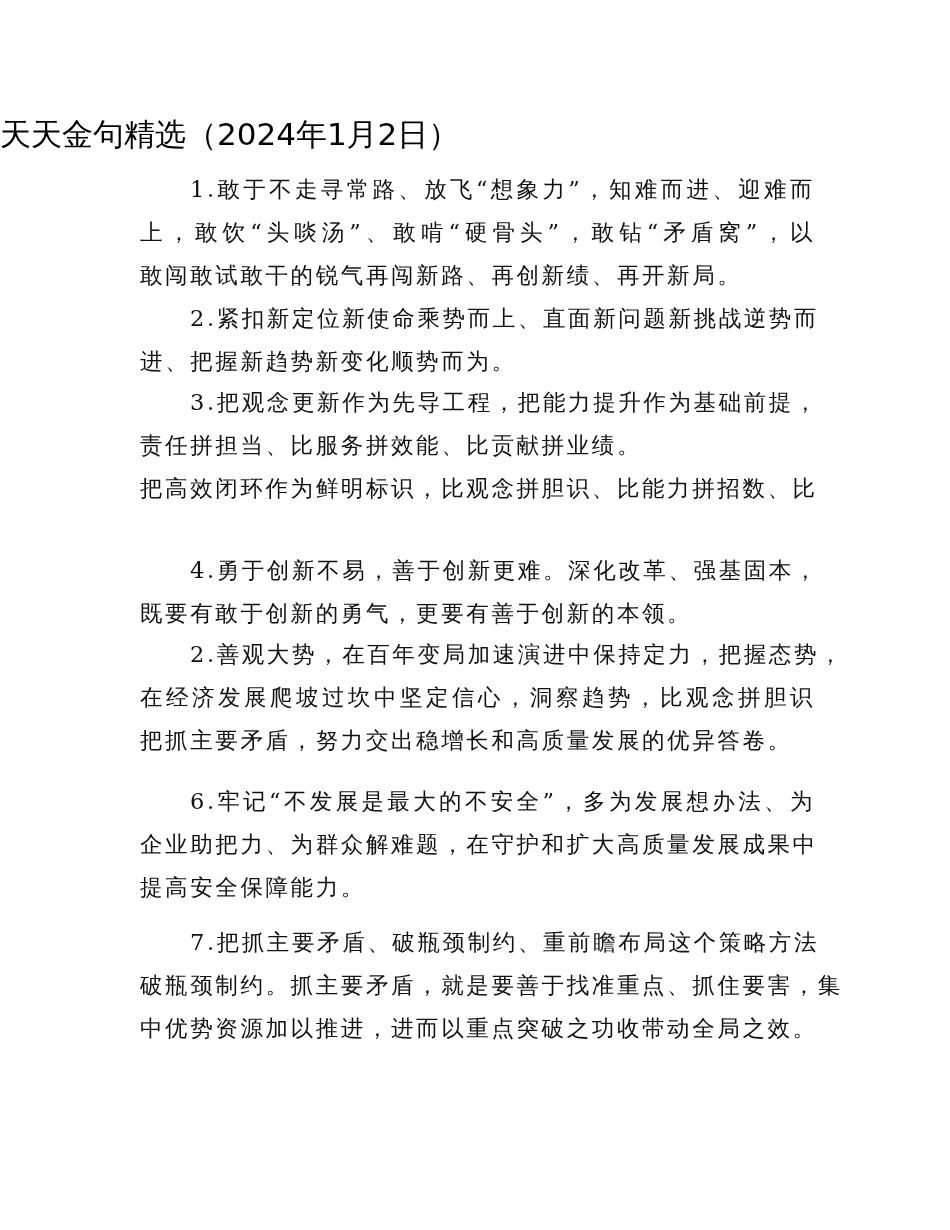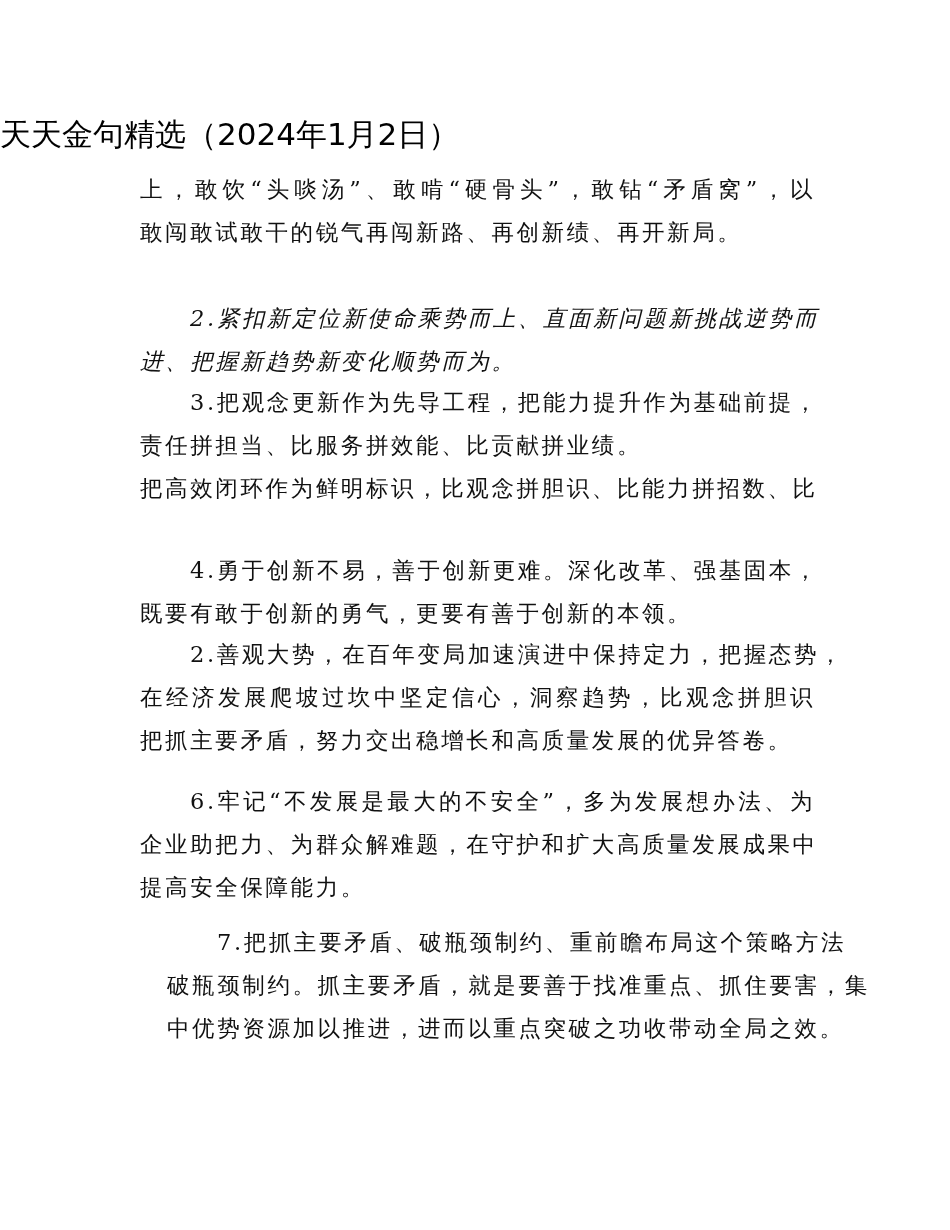--- a/index.html
+++ b/index.html
@@ -13,25 +13,26 @@
   .line.first { padding-left: 50px; }
   .line.last { text-align-last: left; }
 </style>
 </head>
 <body>
 
 <div>
   <div class="title">天天金句精选（2024年1月2日）</div>
 
   <div class="para" style="top:168px;">
+    <span class="line first">1.敢于不走寻常路、放飞“想象力”，知难而进、迎难而</span>
     <span class="line">上，敢饮“头啖汤”、敢啃“硬骨头”，敢钻“矛盾窝”，以</span>
     <span class="line last">敢闯敢试敢干的锐气再闯新路、再创新绩、再开新局。</span>
   </div>
 
-  <div class="para" style="top:297px;font-style:italic;">
+  <div class="para" style="top:297px;">
     <span class="line first">2.紧扣新定位新使命乘势而上、直面新问题新挑战逆势而</span>
     <span class="line last">进、把握新趋势新变化顺势而为。</span>
   </div>
 
   <div class="para" style="top:381px;">
     <span class="line first">3.把观念更新作为先导工程，把能力提升作为基础前提，</span>
     <span class="line last">责任拼担当、比服务拼效能、比贡献拼业绩。</span>
     <span class="line">把高效闭环作为鲜明标识，比观念拼胆识、比能力拼招数、比</span>
   </div>
 
@@ -45,18 +46,18 @@
     <span class="line">在经济发展爬坡过坎中坚定信心，洞察趋势，比观念拼胆识</span>
     <span class="line last">把抓主要矛盾，努力交出稳增长和高质量发展的优异答卷。</span>
   </div>
 
   <div class="para" style="top:780px;">
     <span class="line first">6.牢记“不发展是最大的不安全”，多为发展想办法、为</span>
     <span class="line">企业助把力、为群众解难题，在守护和扩大高质量发展成果中</span>
     <span class="line last">提高安全保障能力。</span>
   </div>
 
-  <div class="para" style="top:921px;margin-left:27px;">
+  <div class="para" style="top:921px;">
     <span class="line first">7.把抓主要矛盾、破瓶颈制约、重前瞻布局这个策略方法</span>
     <span class="line">破瓶颈制约。抓主要矛盾，就是要善于找准重点、抓住要害，集</span>
     <span class="line last">中优势资源加以推进，进而以重点突破之功收带动全局之效。</span>
   </div>
 </div>
 
 </body></html>

